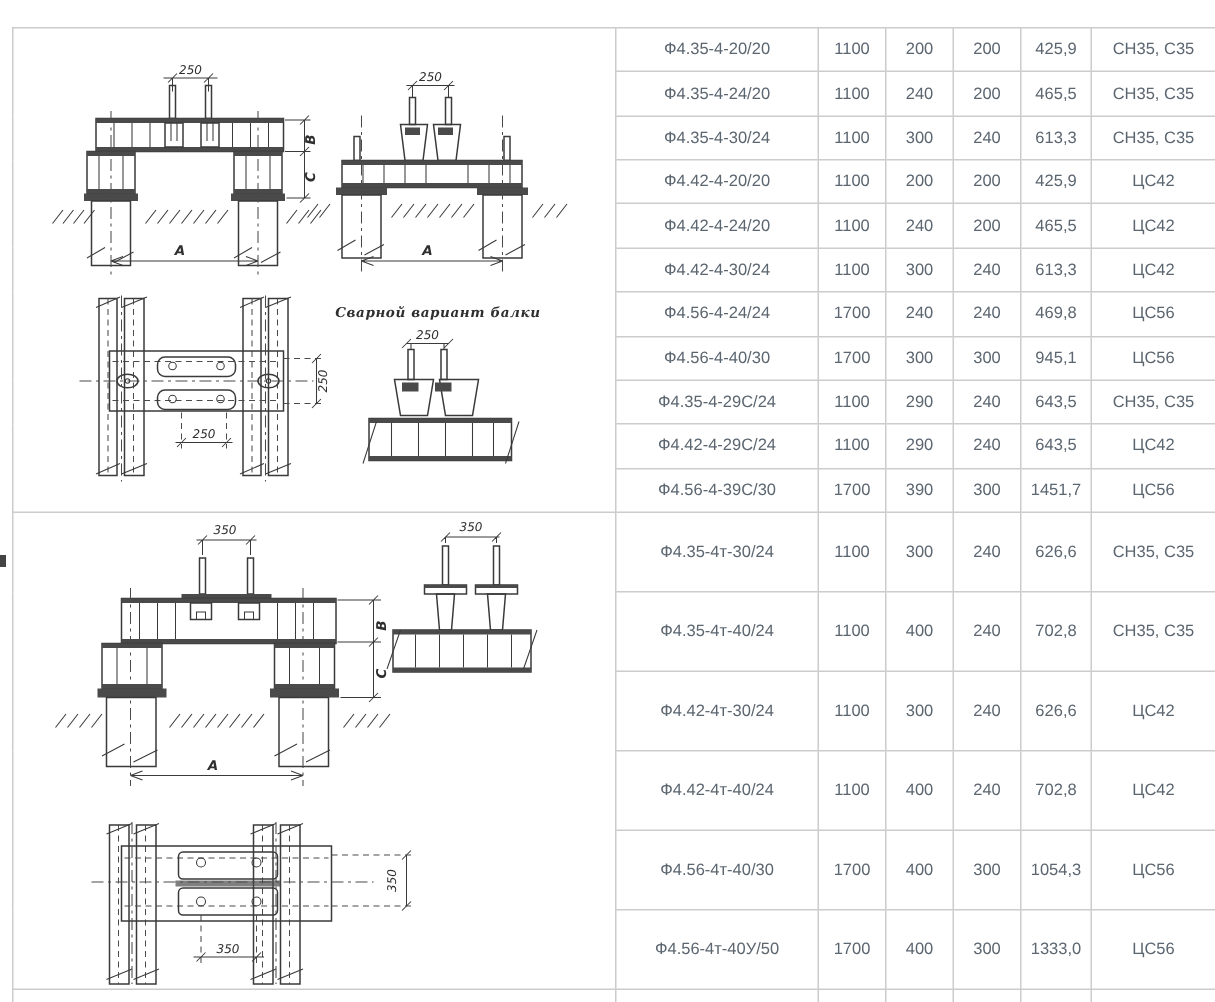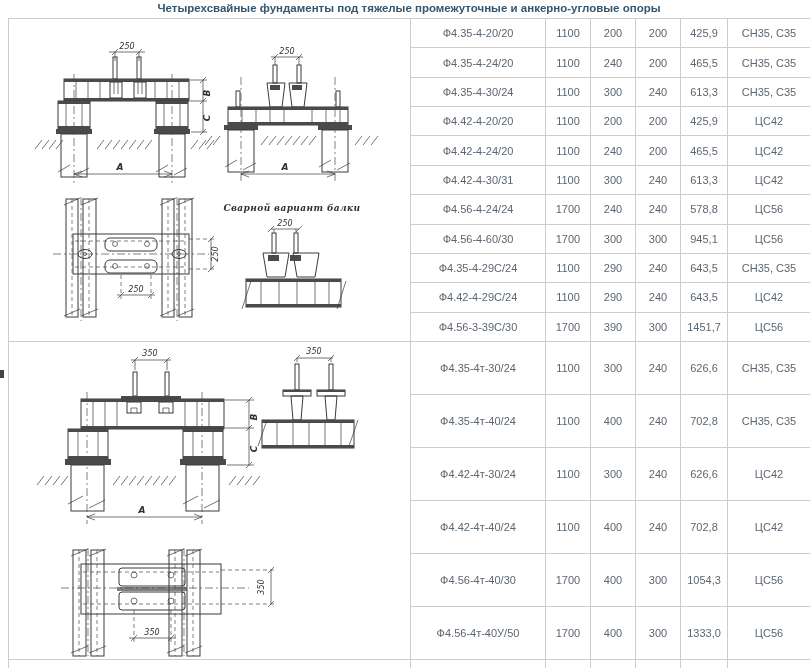--- a/index.html
+++ b/index.html
@@ -26,21 +26,20 @@
   .lettxt{font-family:"DejaVu Sans",sans-serif;font-style:italic;font-weight:bold;
           font-size:9px;fill:#2f2f2f;}
   .cap{font-family:"DejaVu Serif",serif;font-style:italic;font-weight:bold;
        font-size:9px;fill:#2f2f2f;letter-spacing:.4px;}
   .edge-mark{position:absolute;left:0;top:370px;width:4px;height:8px;background:#444;}
 </style>
 </head>
 <body>
 
 <div class="page">
-  <div class="title">Четырехсвайные фундаменты под тяжелые промежуточные и анкерно-угловые опоры</div>
   <div class="edge-mark"></div>
 
   <table class="main">
     <colgroup>
       <col style="width:402px">
         <col style="width:135px">
         <col style="width:45px">
       <col style="width:45px">
         <col style="width:45px">
         <col style="width:47px">
@@ -184,37 +183,37 @@
       </tr>
       <tr class="s1">
         <td>Ф4.42-4-24/20</td>
         <td>1100</td>
         <td>240</td>
         <td>200</td>
         <td>465,5</td>
         <td>ЦС42</td>
       </tr>
       <tr class="s1">
-        <td>Ф4.42-4-30/31</td>
+        <td>Ф4.42-4-30/24</td>
         <td>1100</td>
         <td>300</td>
         <td>240</td>
         <td>613,3</td>
         <td>ЦС42</td>
       </tr>
       <tr class="s1">
         <td>Ф4.56-4-24/24</td>
         <td>1700</td>
         <td>240</td>
         <td>240</td>
-        <td>578,8</td>
-        <td>ЦС56</td>
-      </tr>
-      <tr class="s1">
-        <td>Ф4.56-4-60/30</td>
+        <td>469,8</td>
+        <td>ЦС56</td>
+      </tr>
+      <tr class="s1">
+        <td>Ф4.56-4-40/30</td>
         <td>1700</td>
         <td>300</td>
         <td>300</td>
         <td>945,1</td>
         <td>ЦС56</td>
       </tr>
       <tr class="s1">
         <td>Ф4.35-4-29С/24</td>
         <td>1100</td>
         <td>290</td>
@@ -224,21 +223,21 @@
       </tr>
       <tr class="s1">
         <td>Ф4.42-4-29С/24</td>
         <td>1100</td>
         <td>290</td>
         <td>240</td>
         <td>643,5</td>
         <td>ЦС42</td>
       </tr>
       <tr class="s1">
-        <td>Ф4.56-3-39С/30</td>
+        <td>Ф4.56-4-39С/30</td>
         <td>1700</td>
         <td>390</td>
         <td>300</td>
         <td>1451,7</td>
         <td>ЦС56</td>
       </tr>
     </tbody>
     <tbody>
       <tr class="s2">
         <td class="draw-cell" rowspan="6">

